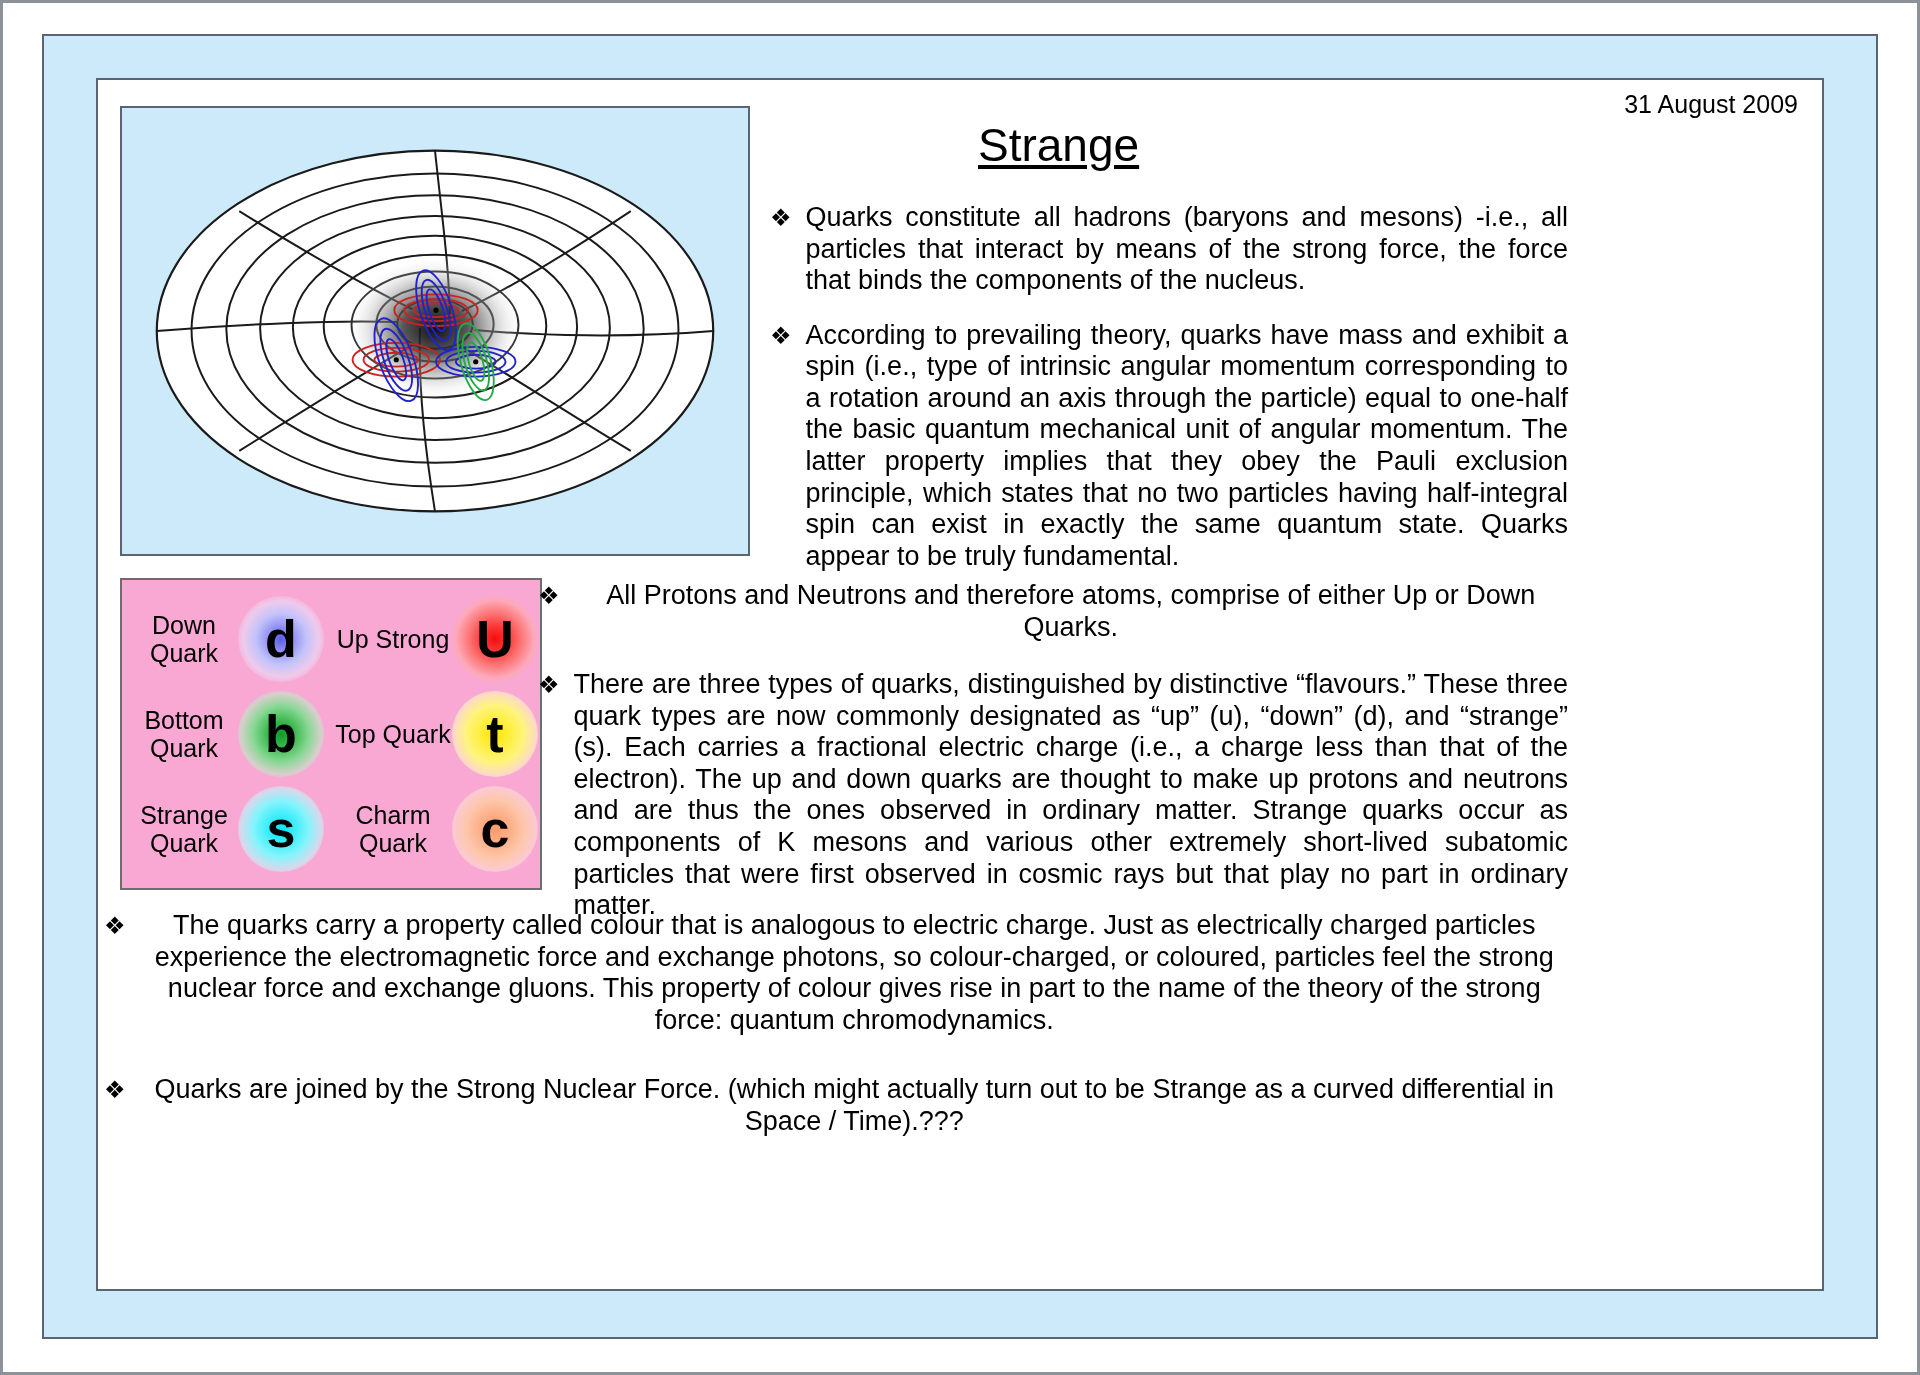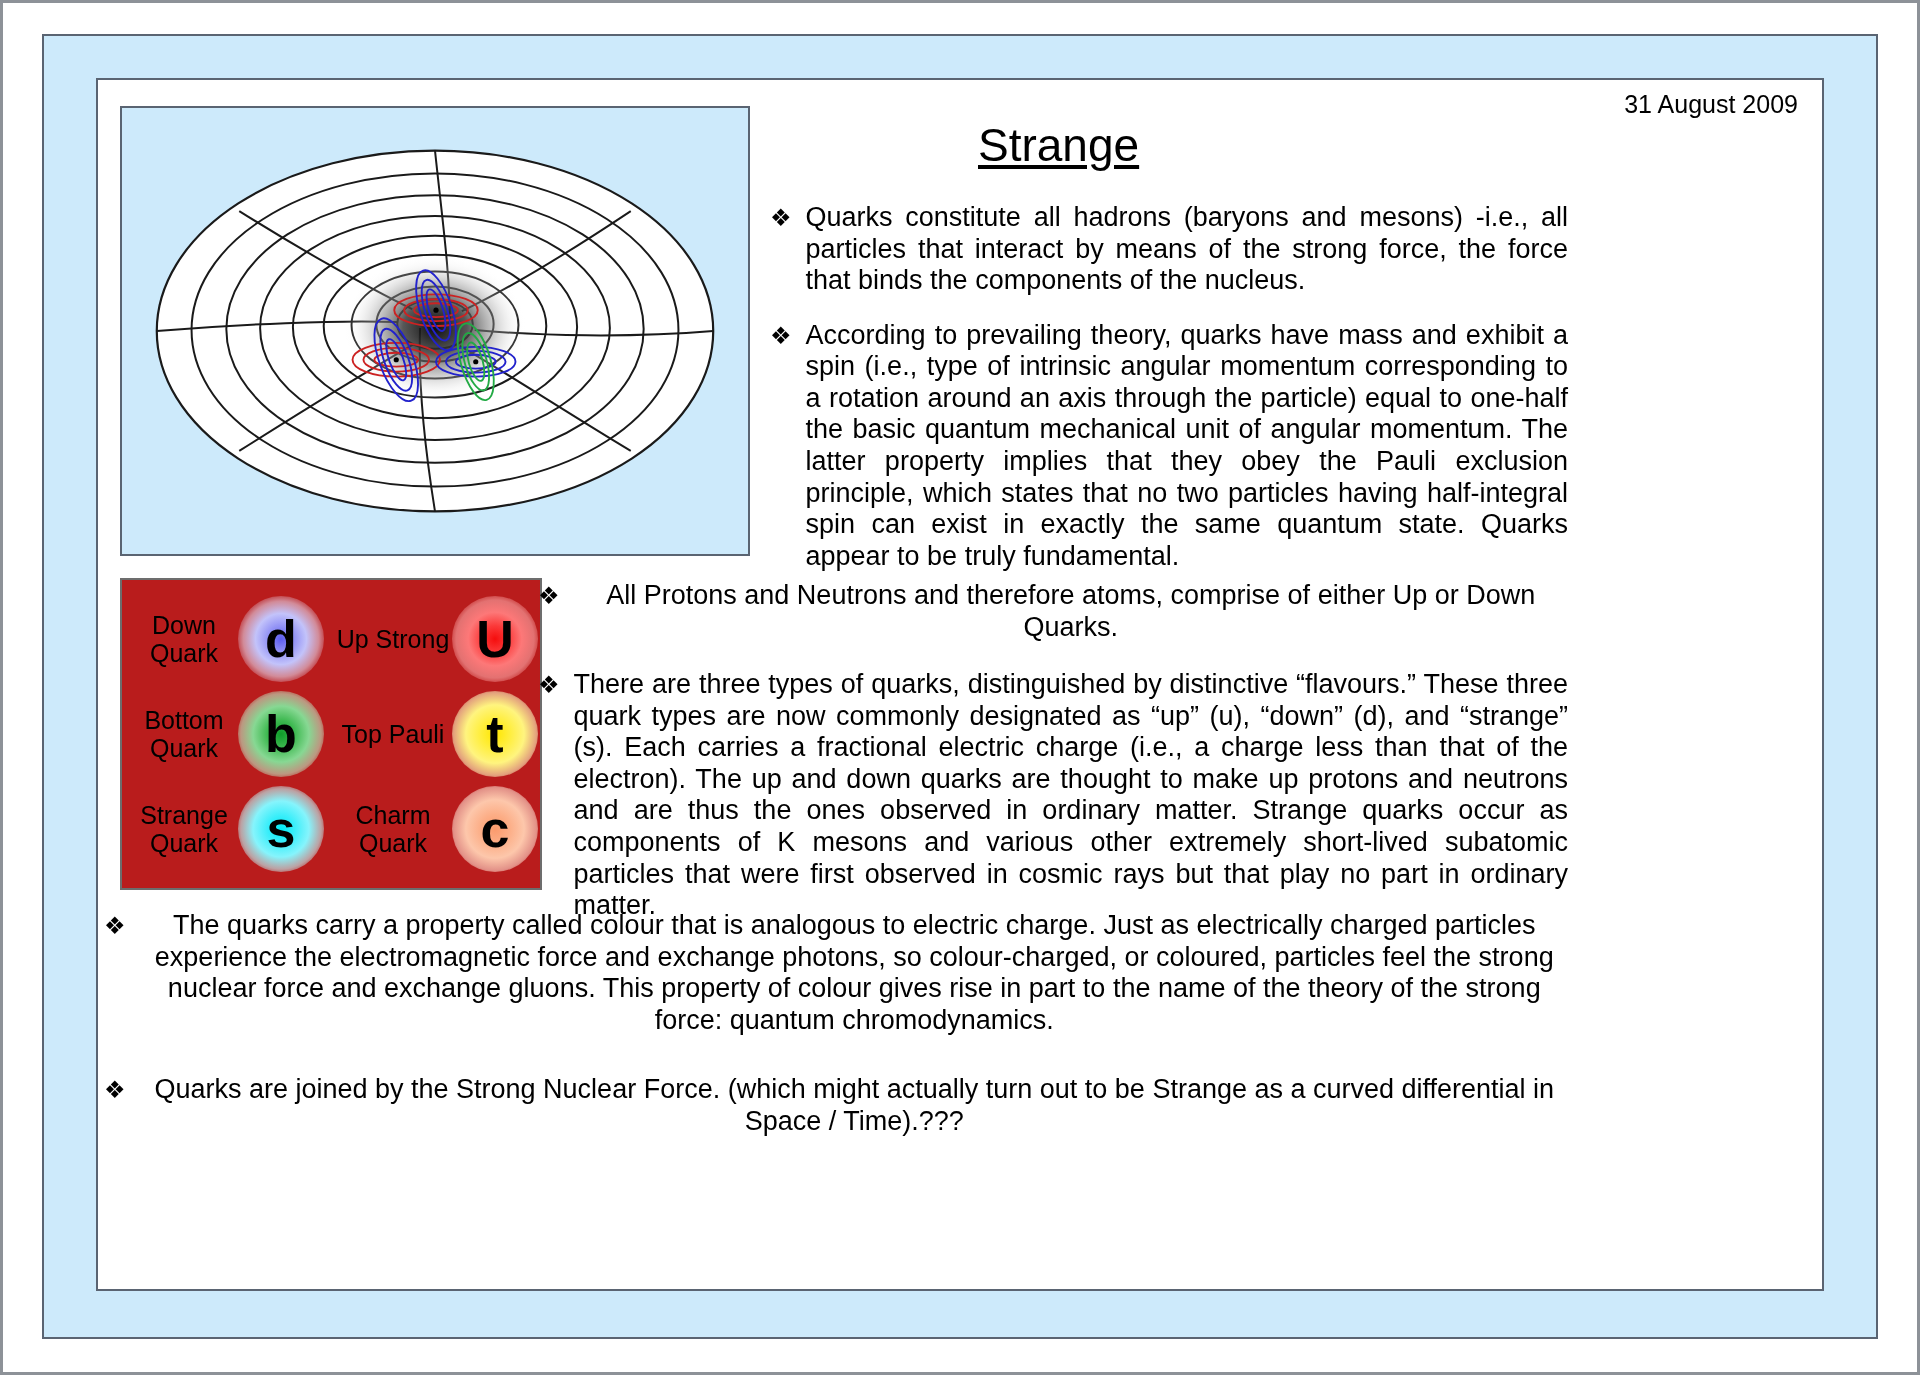--- a/index.html
+++ b/index.html
@@ -92,21 +92,21 @@
 
   #bottom-bullets{
     position:absolute;left:6px;top:830px;width:1465px;
   }
   #bottom-bullets .bullet-row + .bullet-row{margin-top:38px;}
 
   
   #quark-legend{
     position:absolute;left:22px;top:498px;
     width:422px;height:312px;
-    background:#b91c1c;
+    background:#f9a8d4;
     border:2px solid #6d6d6d;
     box-sizing:border-box;
     display:flex;flex-direction:column;
     justify-content:space-around;
     padding:12px 8px;
   }
   .legend-row{
     display:flex;align-items:center;
     height:84px;
   }
@@ -254,21 +254,21 @@
             </span>
           </div>
 
           <div class="legend-row">
             <span class="legend-name">Bottom<br>Quark</span>
             <span class="quark-orb">
               <span class="glow glow-b"></span>
               <span class="sym">b</span>
             </span>
             <span class="legend-gap"></span>
-            <span class="legend-name right-pair">Top Pauli</span>
+            <span class="legend-name right-pair">Top Quark</span>
             <span class="quark-orb">
               <span class="glow glow-t"></span>
               <span class="sym">t</span>
             </span>
           </div>
 
           <div class="legend-row">
             <span class="legend-name">Strange<br>Quark</span>
             <span class="quark-orb">
               <span class="glow glow-s"></span>

